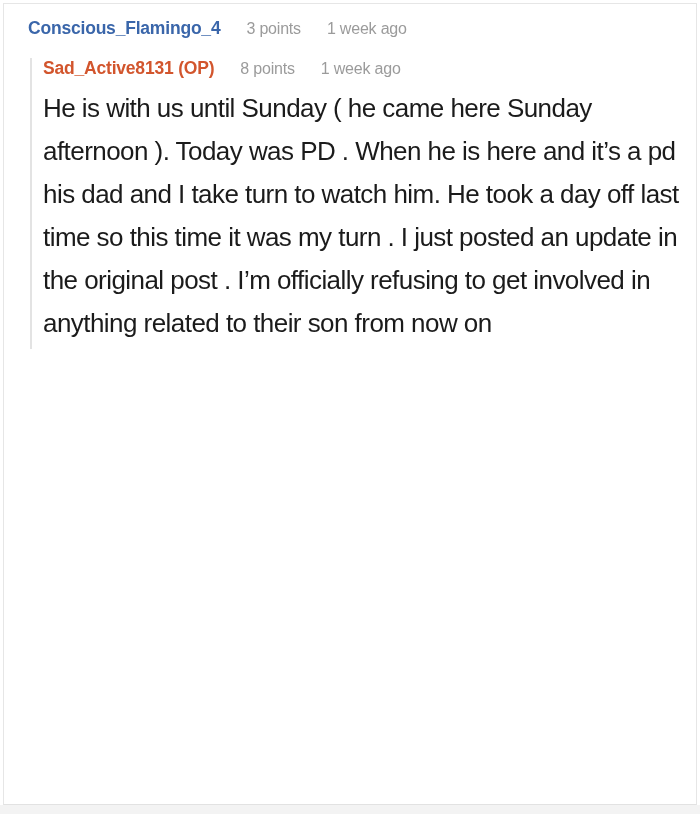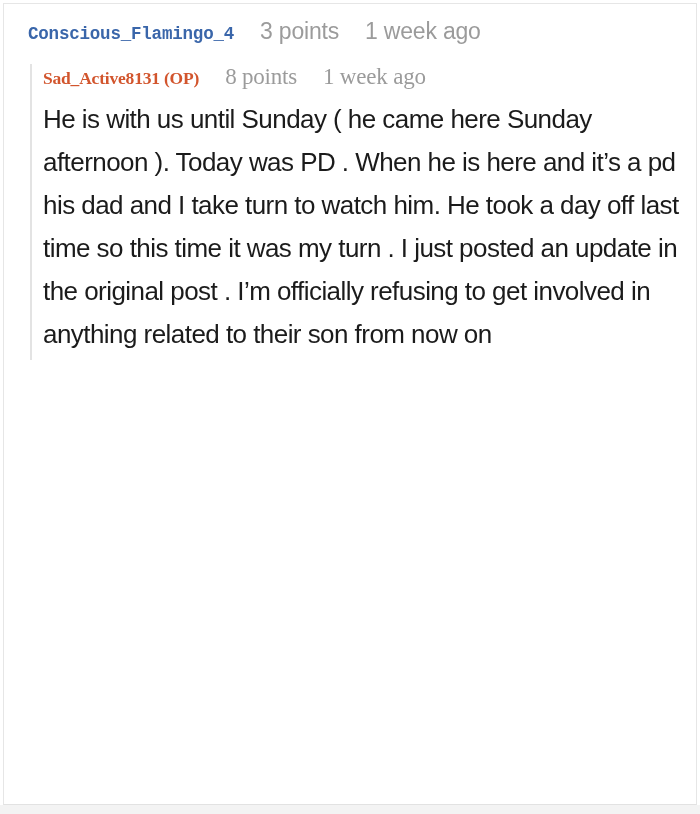--- a/index.html
+++ b/index.html
@@ -40,21 +40,21 @@
   }
   .author {
     font-weight: bold;
     font-size: 17.5px;
     letter-spacing: -0.2px;
     text-decoration: none;
     cursor: pointer;
   }
   .meta {
     color: #9b9b9b;
-    font-size: 23px;
+    font-size: 16px;
     letter-spacing: -0.2px;
   }
   .comment-body p {
     font-size: 26px;
     line-height: 43px;
     letter-spacing: -0.55px;
     color: #1b1b1b;
     margin-bottom: 40px;
     max-width: 655px;
   }
@@ -63,32 +63,31 @@
     margin-left: 12px;
     margin-top: 19px;
     border-left: 2px solid #e3e3e3;
     padding-left: 11px;
     padding-bottom: 4px;
   }
   .reply .comment-header {
     margin-left: 0;
     margin-top: 8px;
     margin-bottom: 8px;
-    font-family: Liberation Serif, serif;
   }
 </style>
 </head>
 <body>
 
 <div class="page">
   <div class="comment-card">
 
     <div>
       <div class="comment-header">
-        <span class="author" style="color: rgb(58, 102, 170); font-family: Liberation Mono, monospace;">Conscious_Flamingo_4</span>
+        <span class="author" style="color: rgb(58, 102, 170);">Conscious_Flamingo_4</span>
         <span class="meta">3 points</span>
         <span class="meta">1 week ago</span>
       </div>
       <div class="comment-body">
       </div>
 
       <div class="reply">
         <div class="comment-header">
           <span class="author" style="color: rgb(210, 85, 45);">Sad_Active8131 (OP)</span>
           <span class="meta">8 points</span>

